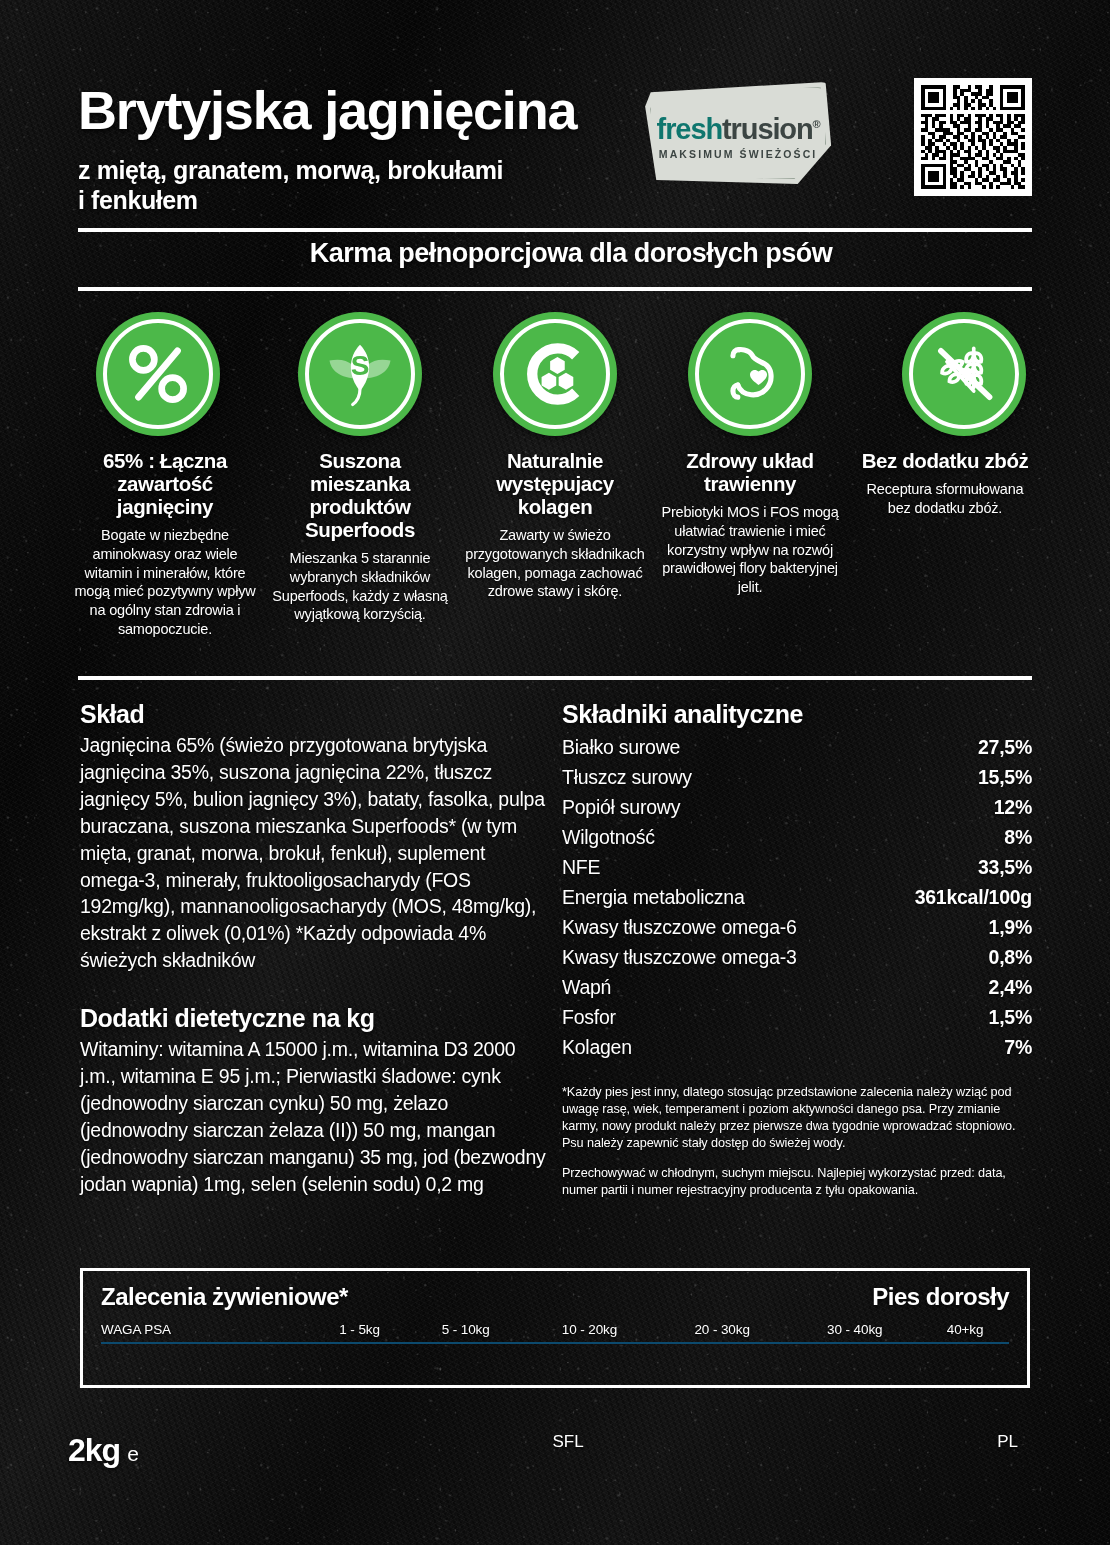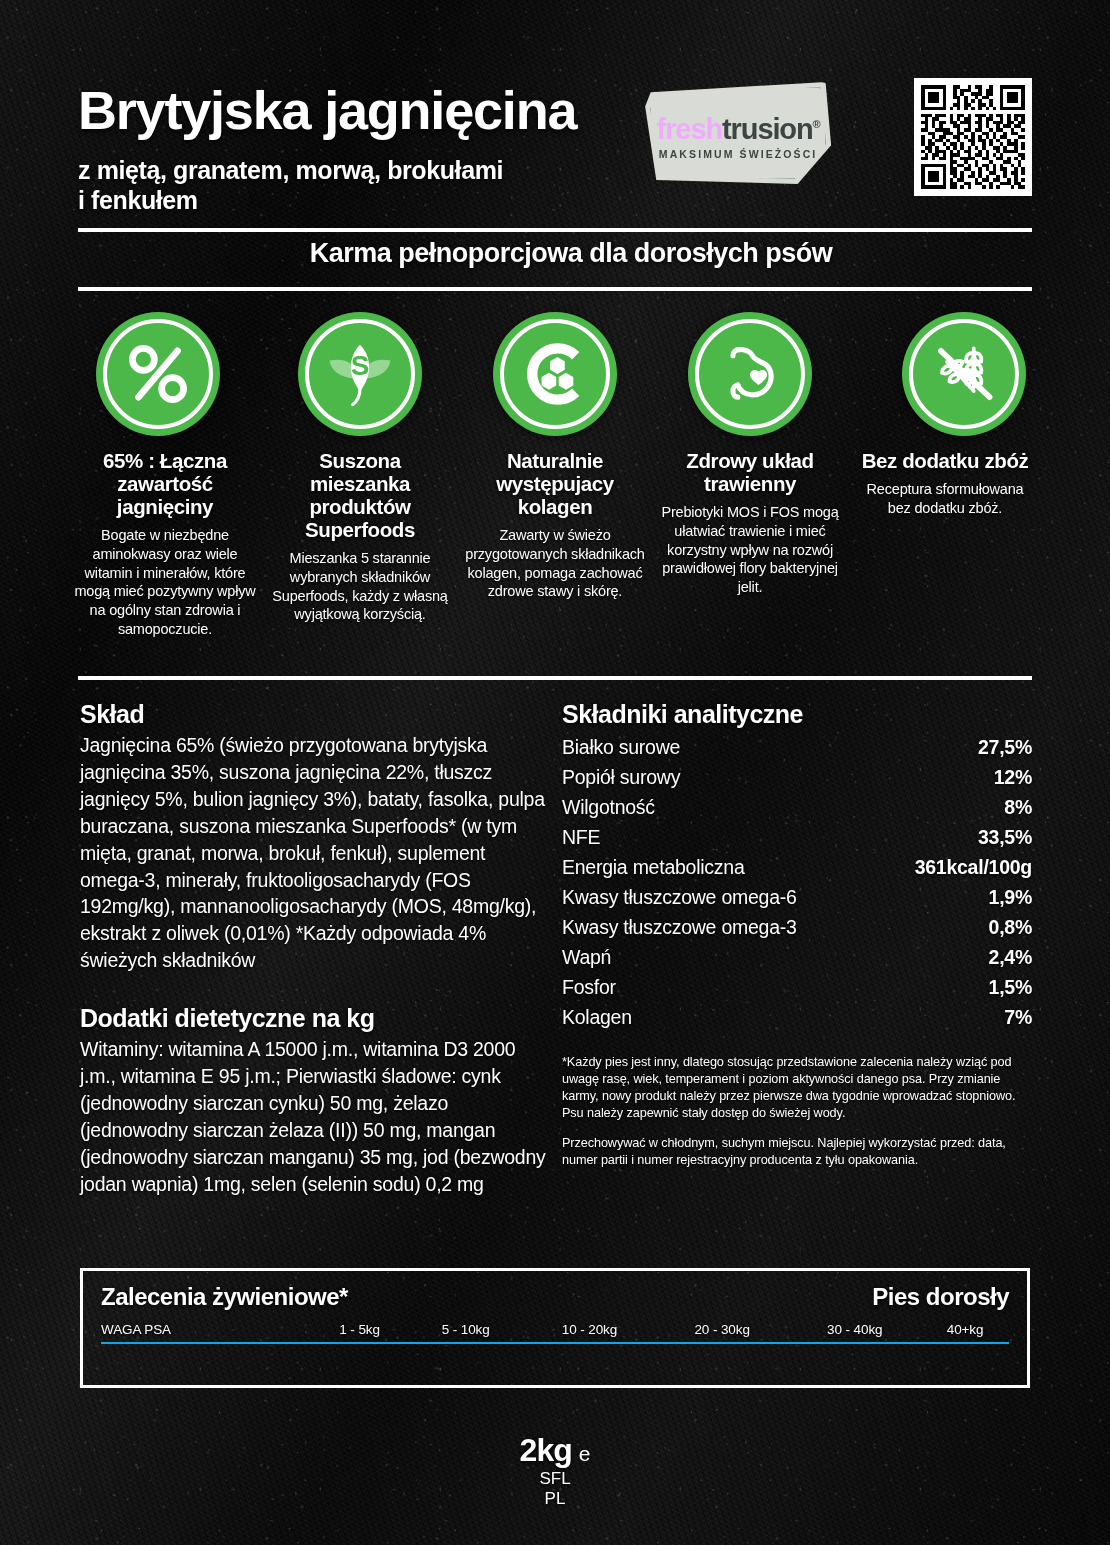--- a/index.html
+++ b/index.html
@@ -108,21 +108,21 @@
     position: absolute; inset: 5px;
     border: 1.5px solid #9aa59a;
     clip-path: polygon(3% 10%, 97% 0%, 100% 62%, 82% 100%, 6% 96%, 0% 24%);
     border-radius: 8px;
   }
   #brand-wordmark {
     position: absolute; left: 0; right: 0; top: 31px;
     text-align: center; font-size: 29px; font-weight: 700;
     letter-spacing: -1.1px; white-space: nowrap;
   }
-  #brand-fresh { color: #f0abfc; }
+  #brand-fresh { color: #0f766e; }
   #brand-trusion { color: #3c4543; }
   #brand-reg {
     font-size: 11px; vertical-align: super; color: #3c4543; font-weight: 700;
   }
   #brand-tagline {
     position: absolute; left: 0; right: 0; top: 66px;
     text-align: center; font-size: 10.5px; font-weight: 600;
     letter-spacing: 2.1px; color: #3c4543; white-space: nowrap;
   }
 
@@ -228,26 +228,26 @@
     font-size: 24px; font-weight: 700; letter-spacing: -.5px;
     text-shadow: 0 1px 4px rgba(0,0,0,.9);
   }
   #feeding-table { width: 100%; border-collapse: collapse; }
   #feeding-table td {
     font-size: 13.5px; letter-spacing: -.1px; padding: 5px 0;
     text-align: center;
     text-shadow: 0 1px 3px rgba(0,0,0,.9);
   }
   #feeding-table td.row-label { text-align: left; width: 210px; }
-  #feeding-table tr.weights-row td { border-bottom: 2px solid #0ea5e9; }
+  #feeding-table tr.weights-row td { border-bottom: 2px solid #0c4a6e; }
 
   
   #footer {
-    position: absolute; left: 80px; top: 1432px; width: 950px;
-    display: flex; align-items: center; justify-content: space-between; flex-direction: column;
+    position: absolute; left: 68px; top: 1432px; width: 950px;
+    display: flex; align-items: flex-start; justify-content: space-between;
   }
   #weight-block { display: flex; align-items: baseline; gap: 7px; }
   #net-weight {
     font-size: 32px; font-weight: 700; letter-spacing: -1px;
     text-shadow: 0 1px 4px rgba(0,0,0,.9);
   }
   #weight-emark { font-size: 21px; font-weight: 400; }
   #footer-code, #footer-country {
     font-size: 17px; font-weight: 400;
     text-shadow: 0 1px 3px rgba(0,0,0,.9);
@@ -616,20 +616,24 @@
 
   <div id="col-right">
     <div class="col-heading">Składniki analityczne</div>
 
     <div id="analytics-list">
       <div class="analytics-row">
         <span class="analytics-label">Białko surowe</span>
         <span class="analytics-value">27,5%</span>
       </div>
       <div class="analytics-row">
+        <span class="analytics-label">Tłuszcz surowy</span>
+        <span class="analytics-value">15,5%</span>
+      </div>
+      <div class="analytics-row">
         <span class="analytics-label">Popiół surowy</span>
         <span class="analytics-value">12%</span>
       </div>
       <div class="analytics-row">
         <span class="analytics-label">Wilgotność</span>
         <span class="analytics-value">8%</span>
       </div>
       <div class="analytics-row">
         <span class="analytics-label">NFE</span>
         <span class="analytics-value">33,5%</span>

